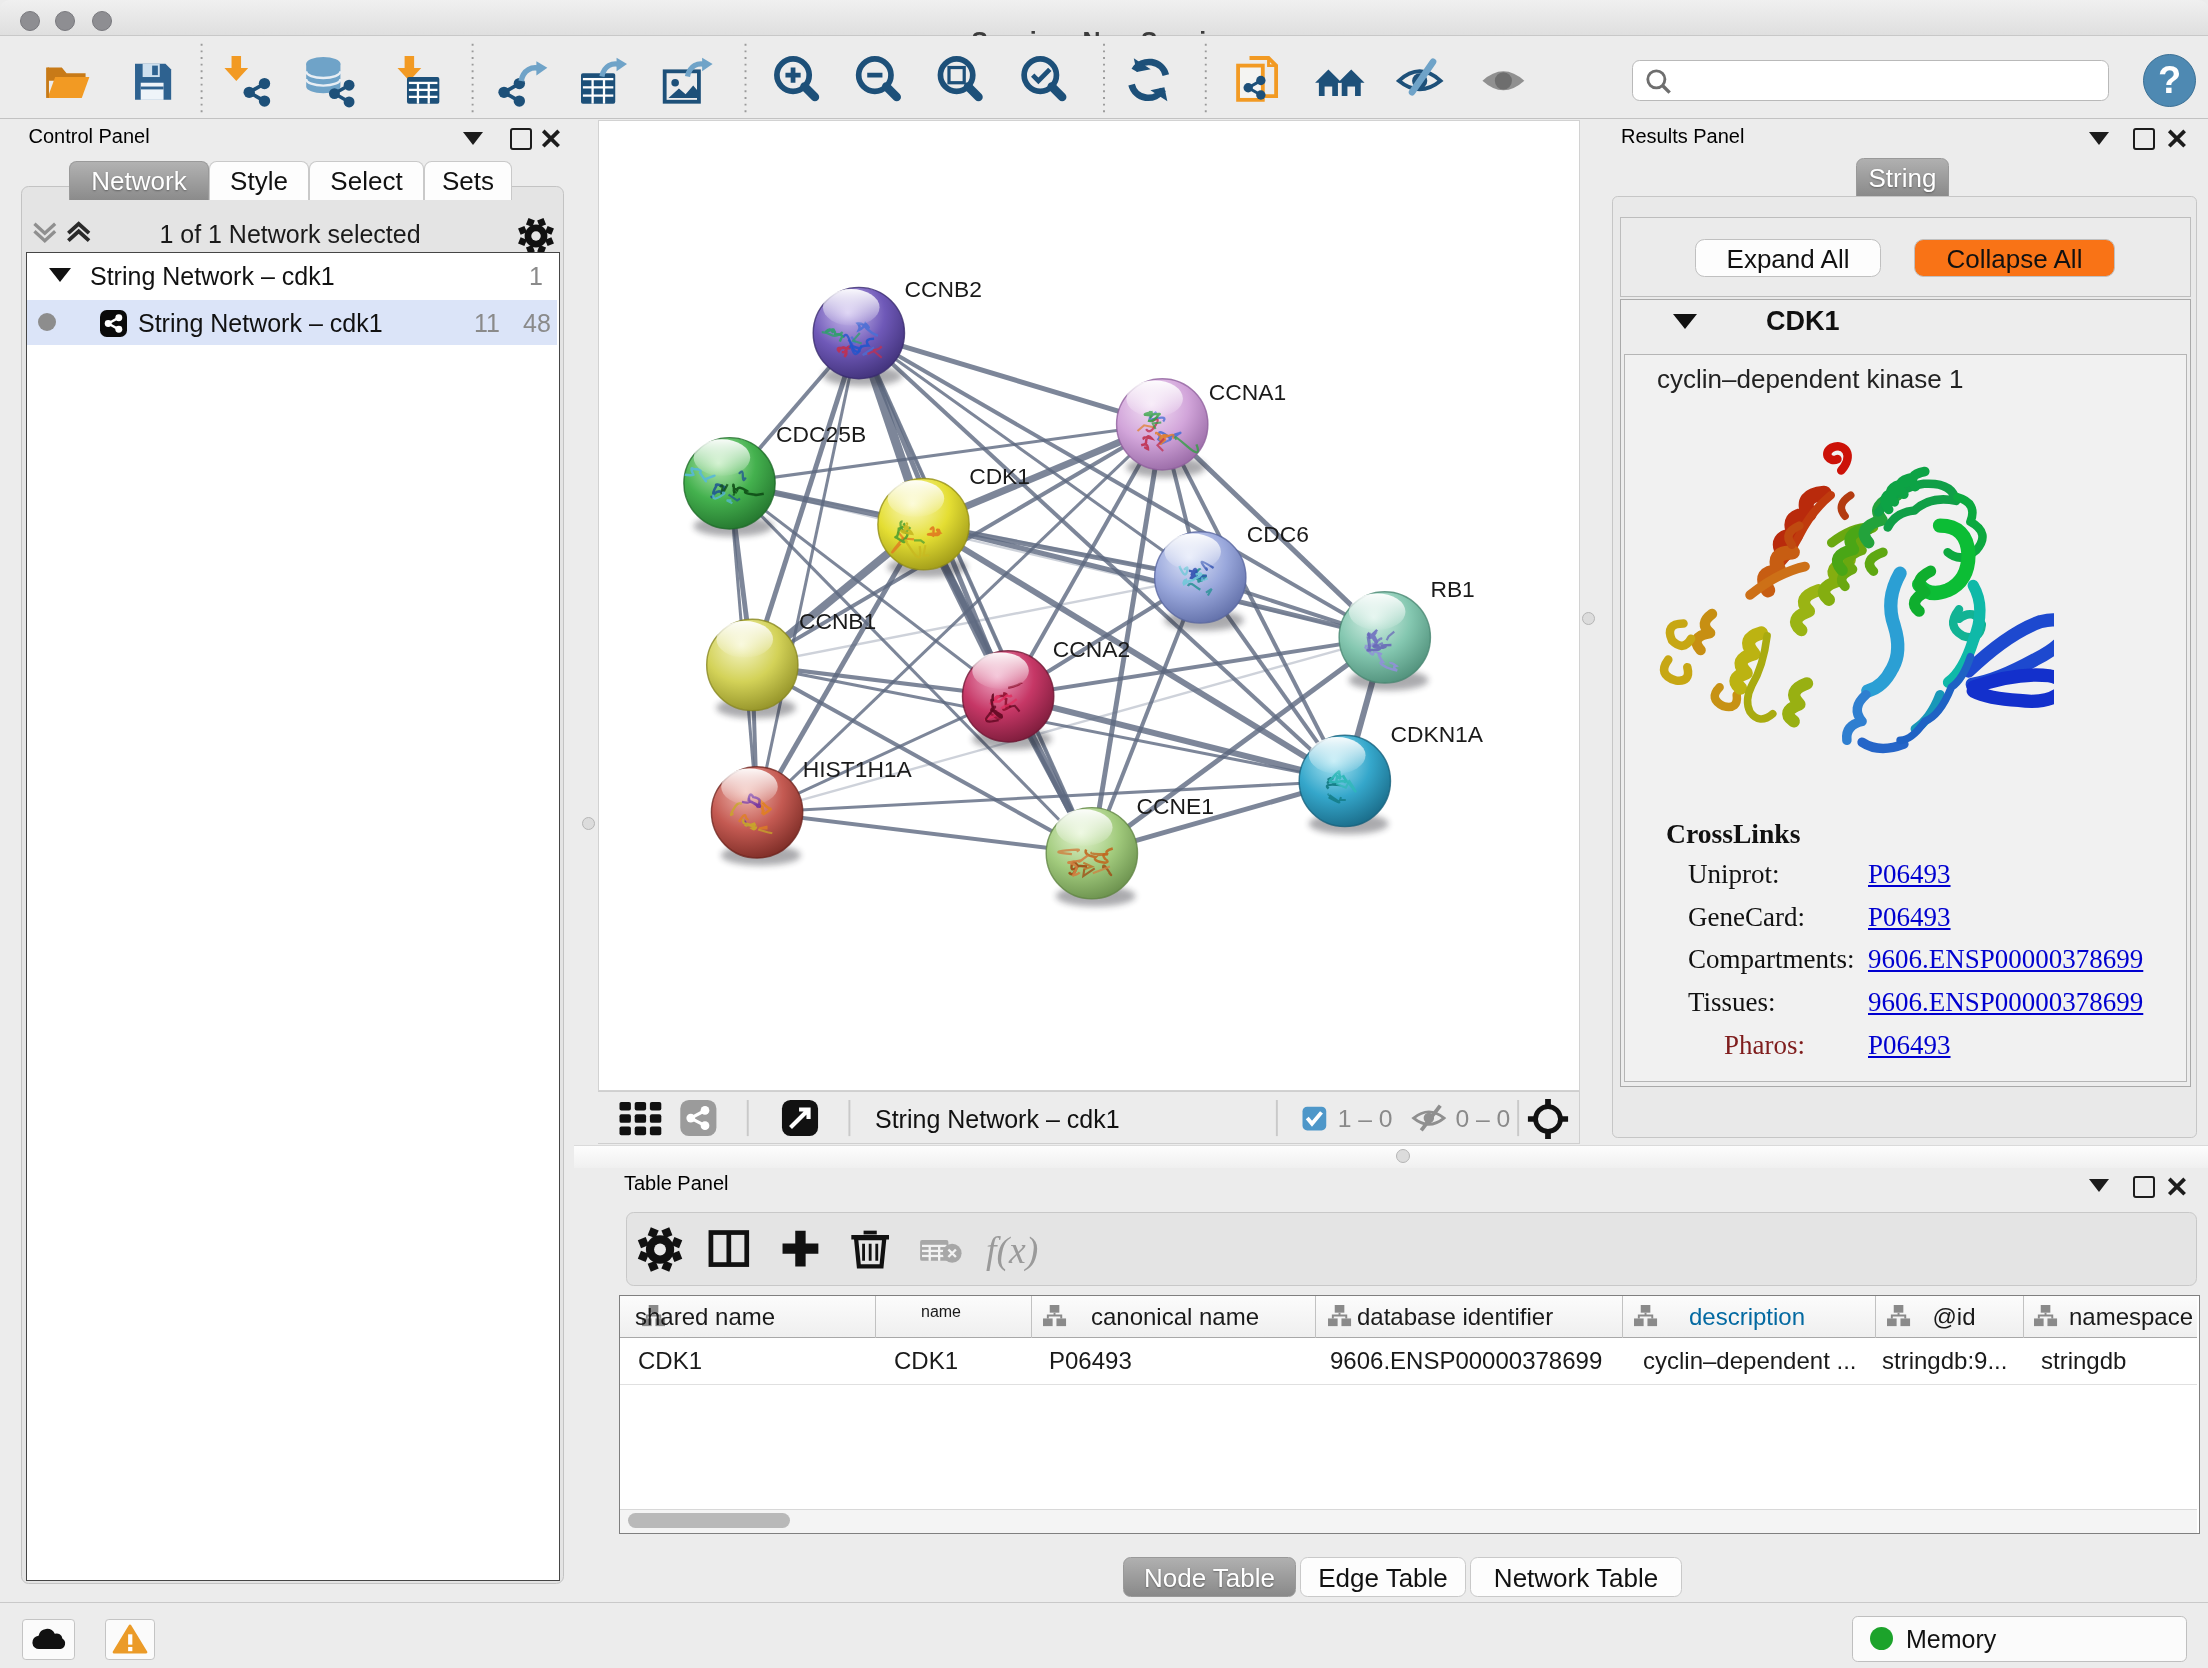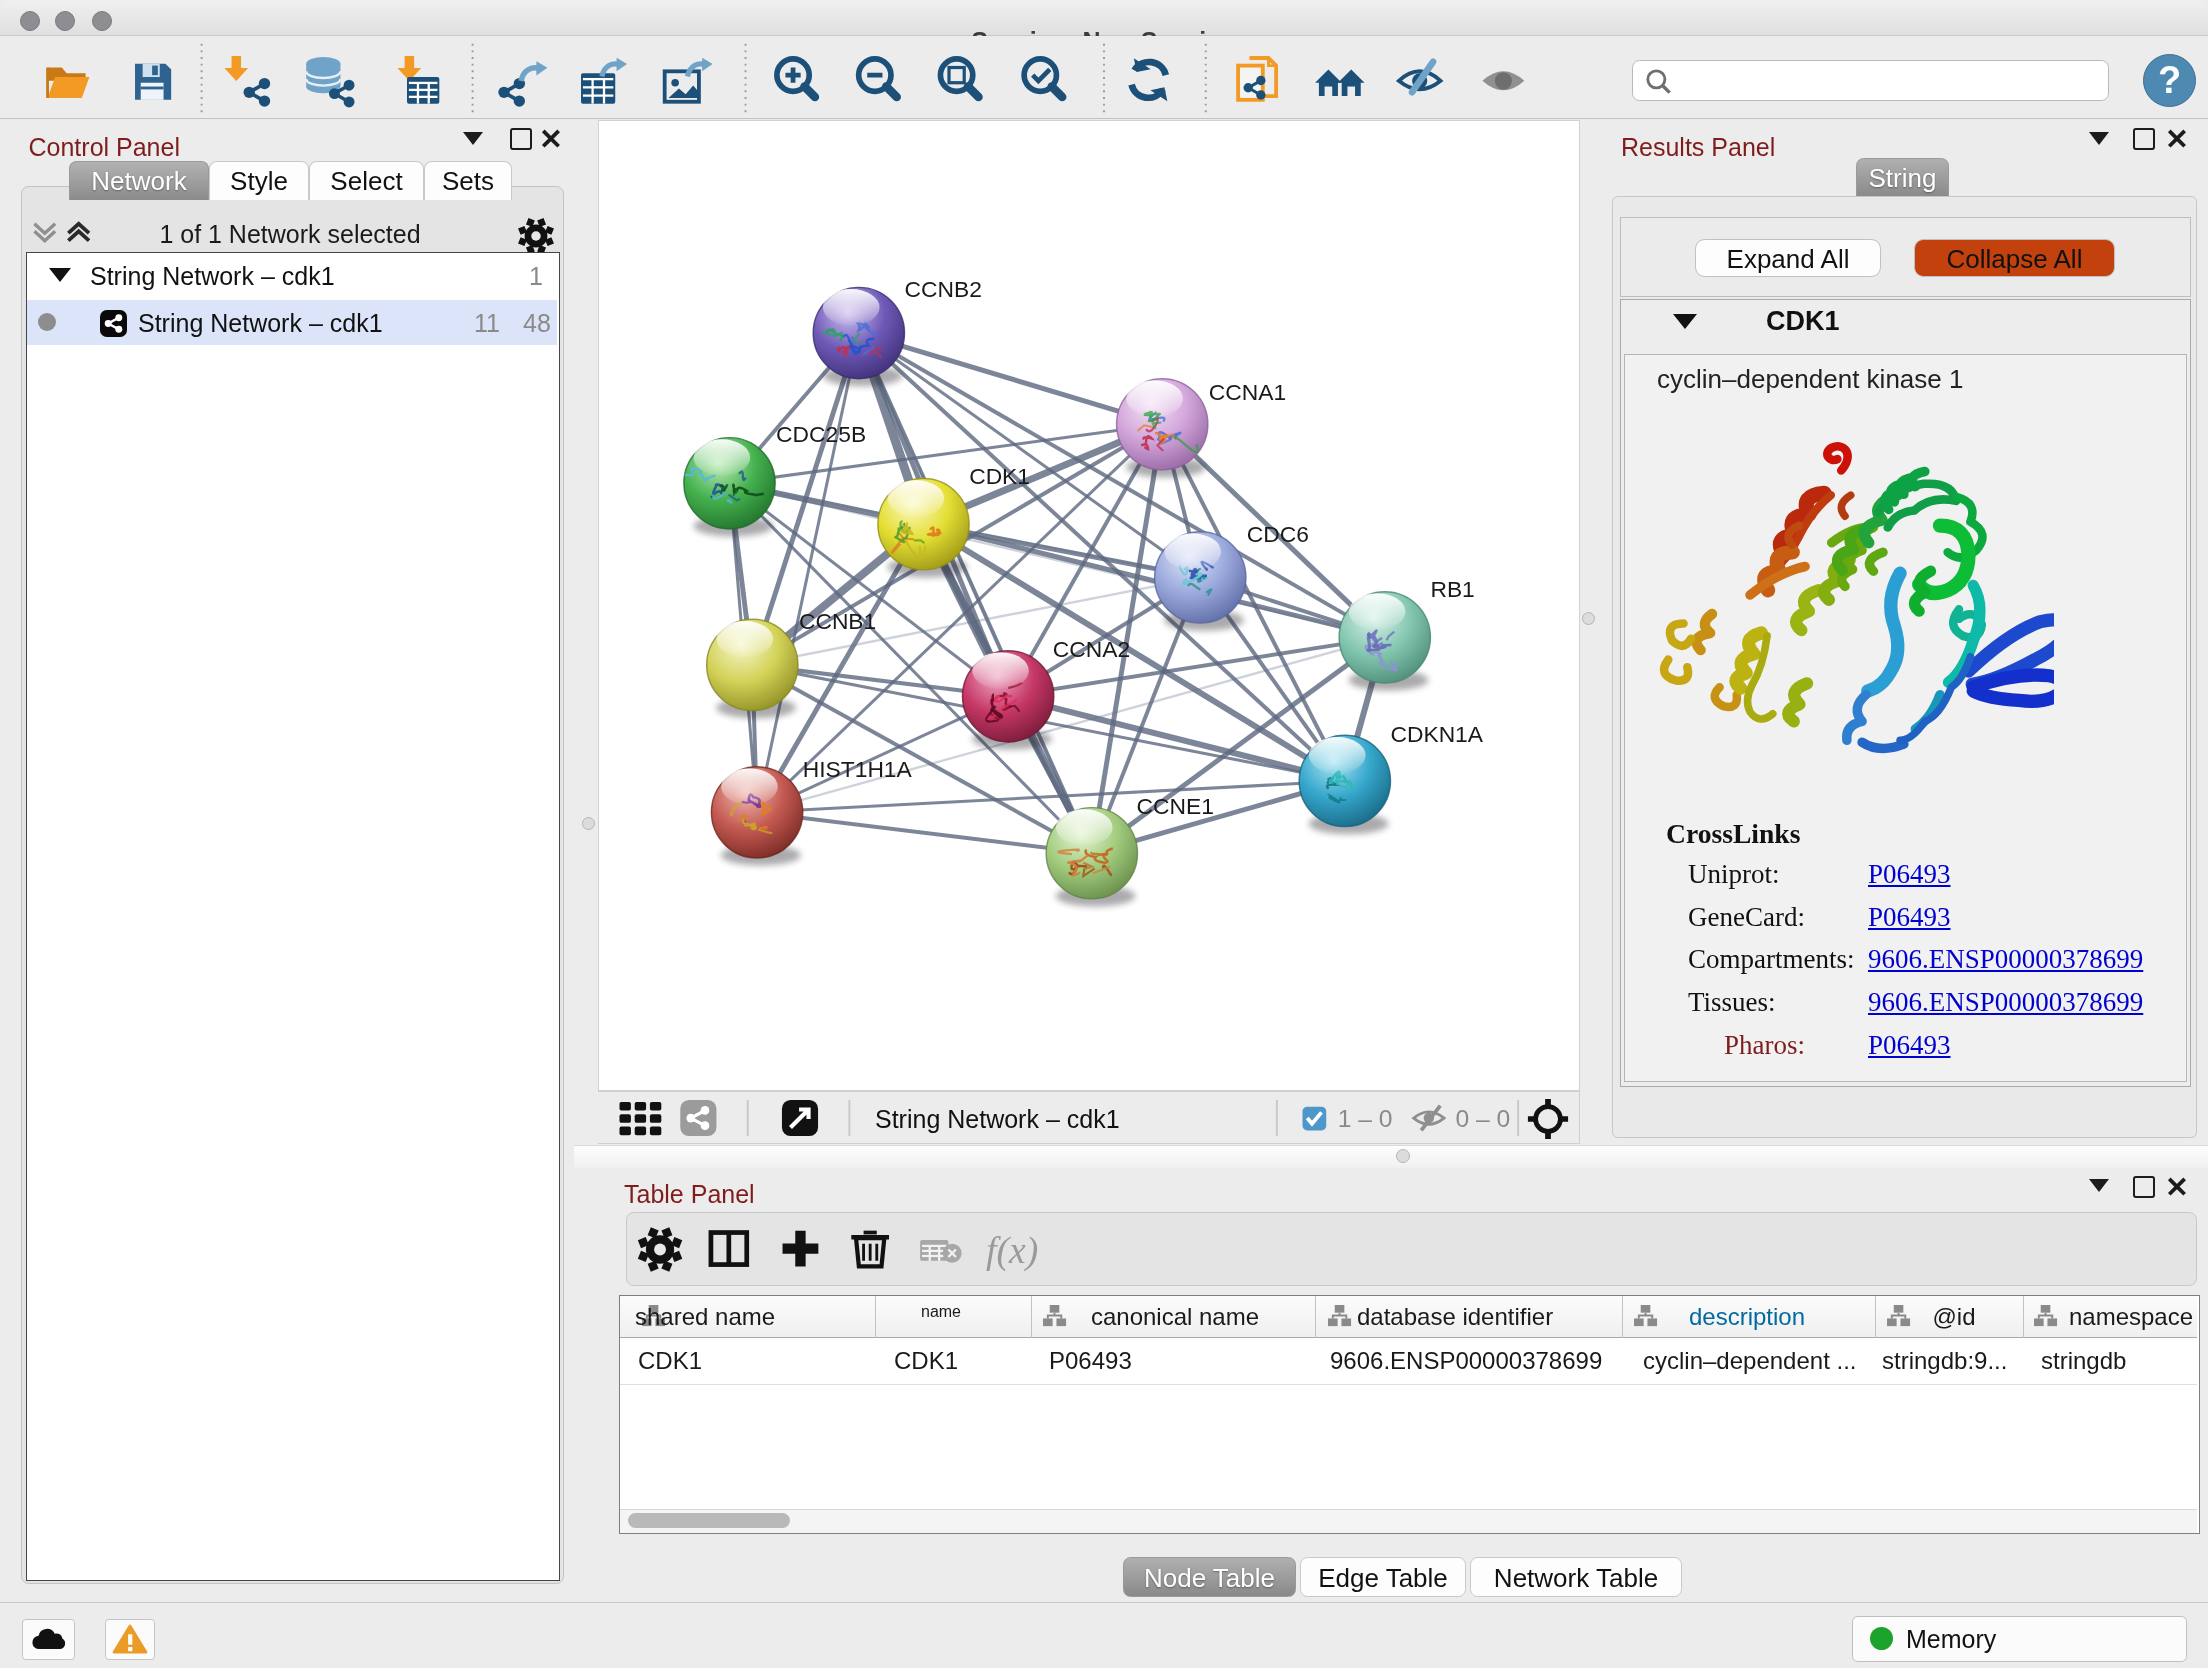--- a/index.html
+++ b/index.html
@@ -1,17 +1,17 @@
 <!DOCTYPE html>
 <html style="font-size:15px"><head><meta charset="utf-8"><style>
 *{margin:0;padding:0;box-sizing:border-box;}
 html,body{width:2208px;height:1668px;overflow:hidden;}
 body{font-family:"Liberation Sans",sans-serif;background:#ececec;position:relative;}
 .abs{position:absolute;}
-.paneltitle{font-size:25px;color:#7f1d1d;margin-top:8px;}
+.paneltitle{font-size:20px;color:#000000;}
 .wbtn-sq{width:22px;height:22px;border:2.9px solid #1c1c1c;border-radius:2.9px;}
 .wbtn-x{font-size:28.5px;font-weight:bold;color:#1c1c1c;line-height:22px;}
 .tri{width:0;height:0;border-left:10.5px solid transparent;border-right:10.5px solid transparent;border-top:13.3px solid #1c1c1c;}
 .tab{position:absolute;top:161px;height:39px;border:1px solid #c9c9c9;border-bottom:none;border-radius:7.6px 7.6px 0 0;background:#fdfdfd;color:#111;font-size:26px;text-align:center;line-height:39px;}
 .tabsel{background:linear-gradient(#b2b2b2,#8b8b8b);color:#fff;border-color:#9a9a9a;text-shadow:0 1px 1.9px rgba(0,0,0,0.35);}
 .btab{position:absolute;height:40px;border:1px solid #c9c9c9;border-radius:7.6px;background:#fdfdfd;color:#111;font-size:26px;text-align:center;line-height:40px;}
 .btabsel{background:linear-gradient(#b0b0b0,#898989);color:#fff;border-color:#999;text-shadow:0 1px 1.9px rgba(0,0,0,0.35);}
 .serif{font-family:"Liberation Serif",serif;}
 a.lk{color:#0000d0;text-decoration:underline;}
 </style></head><body>
@@ -519,21 +519,21 @@
 <div class="abs" style="left:582px;top:817px;width:13.3px;height:13.3px;border-radius:50%;background:#dcdcdc;border:1px solid #b5b5b5;"></div>
 <div class="abs" style="left:1582px;top:612px;width:13.3px;height:13.3px;border-radius:50%;background:#dcdcdc;border:1px solid #b5b5b5;"></div>
 <div class="abs paneltitle" style="left:1621px;top:125px;">Results Panel</div>
 <div class="abs tri" style="left:2089px;top:132px;"></div>
 <div class="abs wbtn-sq" style="left:2133px;top:128px;"></div>
 <div class="abs wbtn-x" style="left:2165px;top:128px;">✕</div>
 <div class="abs" style="left:1856px;top:158px;width:93px;height:39px;border-radius:7.6px 7.6px 0 0;background:linear-gradient(#b0b0b0,#8a8a8a);border:1px solid #999;color:#fff;font-size:26px;text-align:center;line-height:39px;text-shadow:0 1px 1.9px rgba(0,0,0,0.35);">String</div>
 <div class="abs" style="left:1612px;top:196px;width:585px;height:942px;background:#e9e9e9;border:1px solid #c6c6c6;border-radius:5.7px;"></div>
 <div class="abs" style="left:1620px;top:217px;width:571px;height:80px;background:#ebebeb;border:1px solid #bdbdbd;"></div>
 <div class="abs" style="left:1695px;top:239px;width:186px;height:38px;background:#fdfdfd;border:1px solid #c0c0c0;border-radius:9.5px;font-size:26px;text-align:center;line-height:38px;color:#111;">Expand All</div>
-<div class="abs" style="left:1914px;top:239px;width:201px;height:38px;background:#c2410c;border:1px solid #c0c0c0;border-radius:9.5px;font-size:26px;text-align:center;line-height:38px;color:#111;">Collapse All</div>
+<div class="abs" style="left:1914px;top:239px;width:201px;height:38px;background:#f97316;border:1px solid #c0c0c0;border-radius:9.5px;font-size:26px;text-align:center;line-height:38px;color:#111;">Collapse All</div>
 <div class="abs" style="left:1620px;top:299px;width:571px;height:788px;background:#ededed;border:1px solid #a9a9a9;"></div>
 <div class="abs" style="left:1673px;top:314px;width:0;height:0;border-left:12.4px solid transparent;border-right:12.4px solid transparent;border-top:15px solid #111;"></div>
 <div class="abs" style="left:1766px;top:306px;font-size:27px;font-weight:bold;color:#111;">CDK1</div>
 <div class="abs" style="left:1624px;top:354px;width:563px;height:728px;background:#f1f1f1;border:1px solid #b5b5b5;"></div>
 <div class="abs" style="left:1657px;top:364px;font-size:26px;color:#222;">cyclin–dependent kinase 1</div>
 <svg class="abs" style="left:1655px;top:438px" width="399" height="333" viewBox="0 0 420 350">
 <g fill="none" stroke-linecap="round" stroke-linejoin="round">
 <path d="M196 34 c14 -16 4 -30 -10 -24 c-10 6 -2 16 6 12" stroke="#cc1208" stroke-width="9"></path>
 <path d="M178 58 q-26 2 -16 22 q-26 2 -14 22 q-24 2 -12 20" stroke="#b92a0c" stroke-width="16"></path>
 <path d="M185 60 q-20 16 -34 44 q-12 24 -26 34" stroke="#c03b0e" stroke-width="9"></path>

